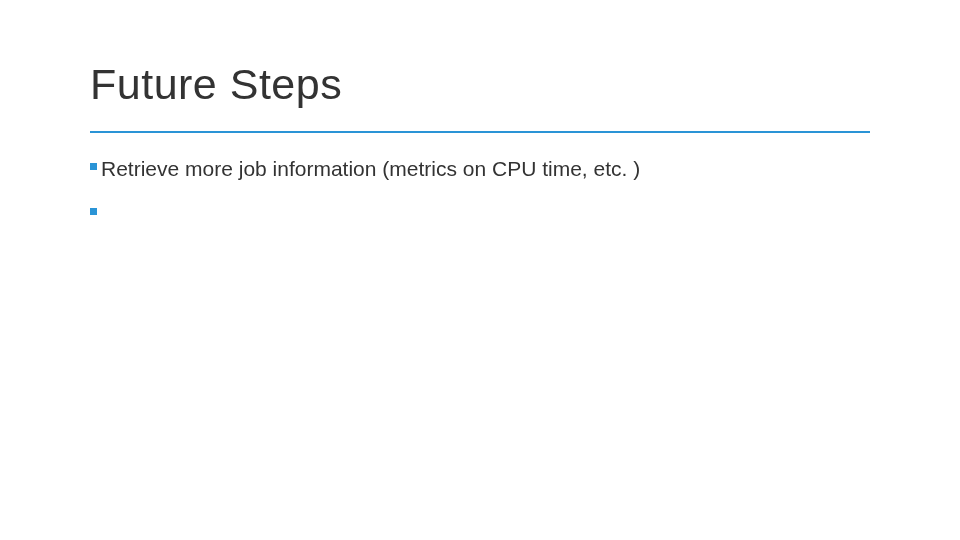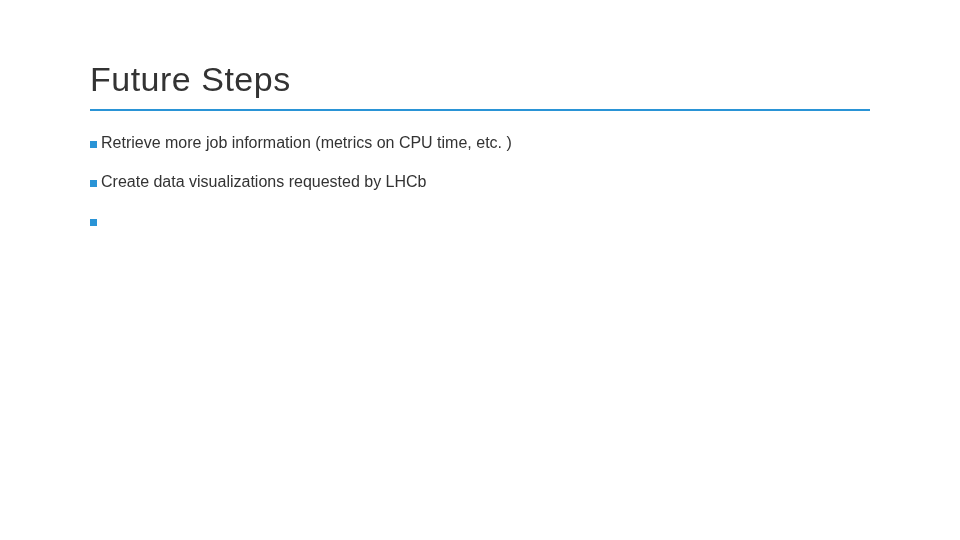--- a/index.html
+++ b/index.html
@@ -1,57 +1,53 @@
 <!DOCTYPE html>
 <html><head>
   <meta charset="utf-8">
   <style>
     * { margin: 0; padding: 0; box-sizing: border-box; }
     html, body { width: 960px; height: 540px; background: #ffffff; font-family: Arial, Helvetica, sans-serif; }
     .slide { width: 960px; height: 540px; position: relative; padding: 60px 90px 0 90px; }
     .title {
-      font-size: 34px;
+      font-size: 43px;
       font-weight: 400;
       color: #333333;
       letter-spacing: 0.5px;
-      padding-bottom: 10px;
+      padding-bottom: 22px;
       border-bottom: 2px solid #2a94d6;
       margin-bottom: 22px;
     }
     .bullet-list { list-style: none; }
     .bullet-item {
       display: flex;
       align-items: flex-start;
       margin-bottom: 18px;
     }
     .bullet-marker {
       width: 7px;
       height: 7px;
       background: #2a94d6;
       flex-shrink: 0;
       margin-top: 8px;
       margin-right: 4px;
     }
     .bullet-text {
-      font-size: 16px;
+      font-size: 21px;
       color: #333333;
       line-height: 1.3;
     }
   </style>
 </head>
 <body>
 
 <div class="slide">
   <h1 class="title">Future Steps</h1>
   <ul class="bullet-list">
     <li class="bullet-item">
       <span class="bullet-marker"></span>
       <span class="bullet-text">Retrieve more job information (metrics on CPU time, etc. )</span>
     </li>
     <li class="bullet-item">
       <span class="bullet-marker"></span>
-      <span class="bullet-text">Create data visualizations requested by LHCb</span>
-    </li>
-    <li class="bullet-item">
-      <span class="bullet-marker"></span>
     </li>
   </ul>
 </div>
 
 </body></html>

